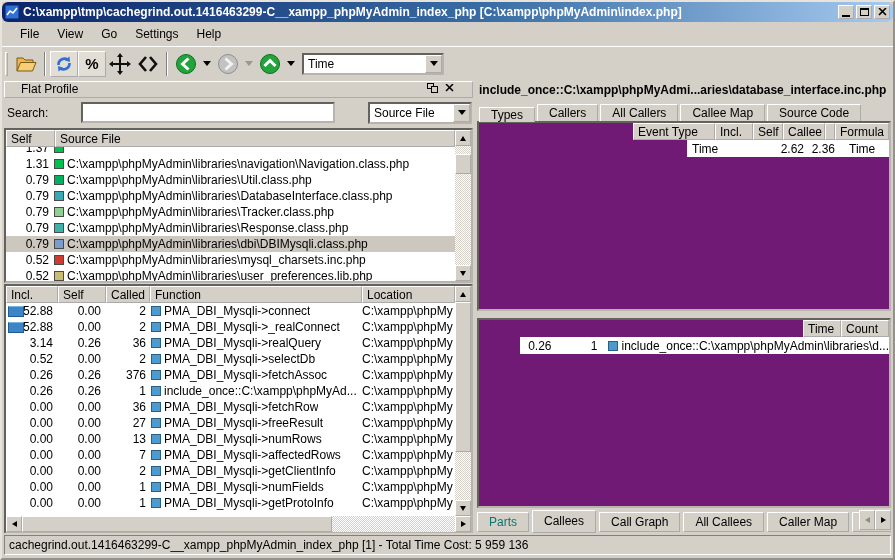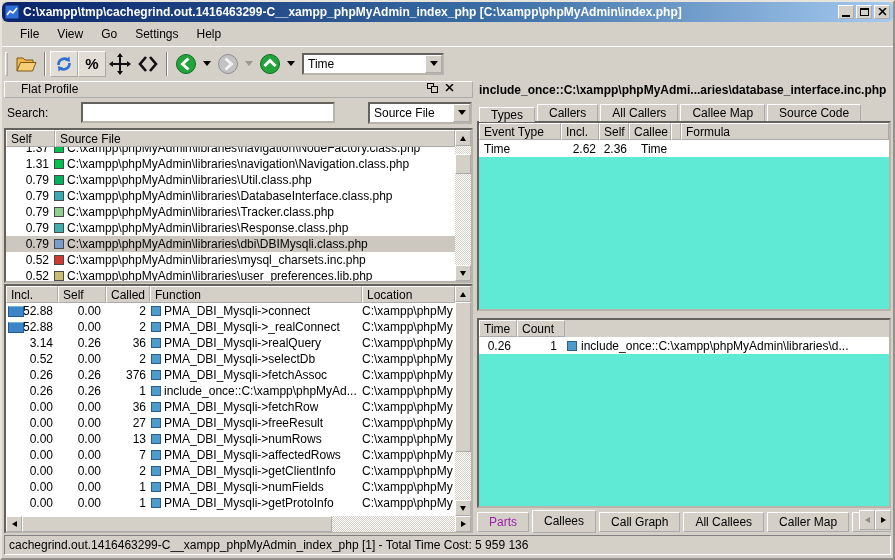--- a/index.html
+++ b/index.html
@@ -107,32 +107,32 @@
   .tri-lf-s { width:0;height:0;border-top:3px solid transparent;border-bottom:3px solid transparent;border-right:5px solid #000; }
   .tri-rt-s { width:0;height:0;border-top:3px solid transparent;border-bottom:3px solid transparent;border-left:5px solid #000; }
   .tri-lf-s.dis { border-right-color:#8e8a84; }
 
   
   .dtitle { height:18px; flex:none; font-weight:bold; white-space:nowrap; overflow:hidden; padding:1px 2px; }
   .tabs { height:21px; flex:none; display:flex; align-items:flex-end; padding-left:2px; position:relative; z-index:2; }
   .tab { border:1px outset #fff; border-bottom:none; background:#d4d0c8; padding:0 11px;
     height:17px; display:flex; align-items:center; margin-right:2px; white-space:nowrap; }
   .tab.active { height:15px; margin-bottom:-1px; padding-bottom:1px; }
-  .frame { border:2px inset #b8b4ac; background:#5eead4; display:flex; flex-direction:column; overflow:hidden; }
+  .frame { border:2px inset #b8b4ac; background:#701a75; display:flex; flex-direction:column; overflow:hidden;align-items:flex-end; }
   .types-frame { height:190px; flex:none; }
   .callees-frame { flex:1; margin-top:7px; }
   .t-row { display:flex; height:17px; align-items:center; white-space:nowrap; background:#fff; }
   .tc { overflow:hidden; white-space:nowrap; flex:none; }
 
   .bottom-tabs { height:25px; flex:none; display:flex; align-items:flex-start; padding-top:2px;
     position:relative; overflow:hidden; }
   .btab { border:1px outset #fff; background:#d4d0c8; padding:2px 11px; margin-right:3px;
     white-space:nowrap; margin-top:2px; }
   .btab.active { margin-top:0; padding-top:3px; padding-bottom:4px; z-index:2; }
-  .btab.disabled { color:#a21caf; }
+  .btab.disabled { color:#0f766e; }
   .tab-arrows { position:absolute; right:0; top:2px; display:flex; background:#d4d0c8; }
 
   
   .statusbar { height:25px; flex:none; padding:2px 2px 3px 2px; }
   .status-field { height:100%; border:1px solid; border-color:#808080 #fff #fff #808080;
     display:flex; align-items:center; padding:0 4px; white-space:nowrap; overflow:hidden; }
 </style>
 </head>
 <body>
 
@@ -269,21 +269,20 @@
         <div class="lb-main">
           <div class="lb-head">
             <div class="hcell" style="width:49px">Self</div>
             <div class="hcell" style="flex:1">Source File</div>
           </div>
           <div class="rows" id="source-rows" style="padding:0">
               <div id="source-rows-inner" style="margin-top:-7px">
                 <div class="src-row">
                   <div class="src-self">1.37</div>
                   <div class="sq" style="background: rgb(0, 192, 80);"></div>
-                  <div class="src-file">C:\xampp\phpMyAdmin\libraries\navigation\NodeFactory.class.php</div>
                 </div>
                 <div class="src-row">
                   <div class="src-self">1.31</div>
                   <div class="sq" style="background: rgb(0, 192, 80);"></div>
                   <div class="src-file">C:\xampp\phpMyAdmin\libraries\navigation\Navigation.class.php</div>
                 </div>
                 <div class="src-row">
                   <div class="src-self">0.79</div>
                   <div class="sq" style="background: rgb(0, 178, 92);"></div>
                   <div class="src-file">C:\xampp\phpMyAdmin\libraries\Util.class.php</div>

